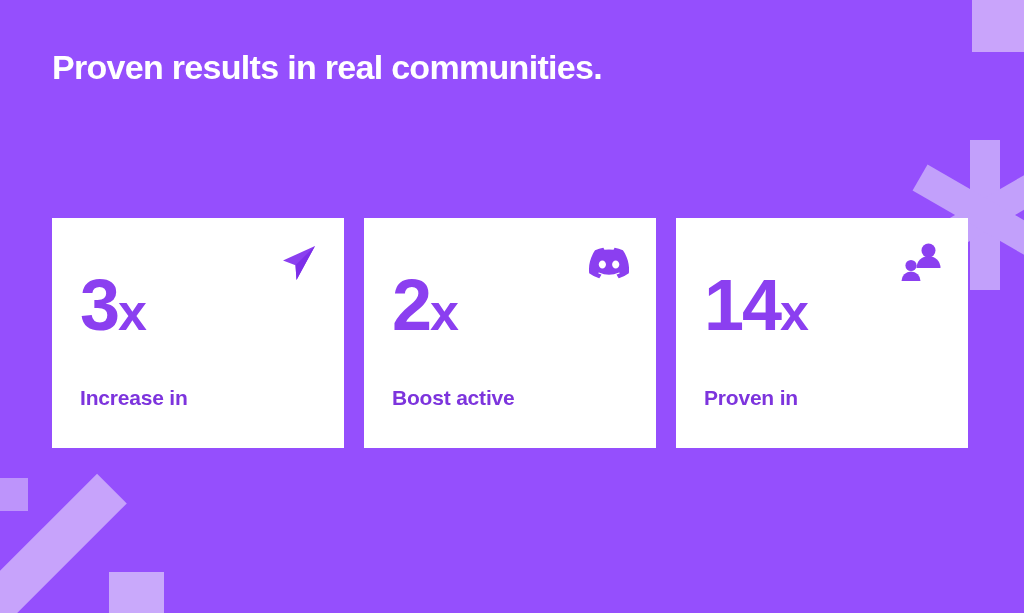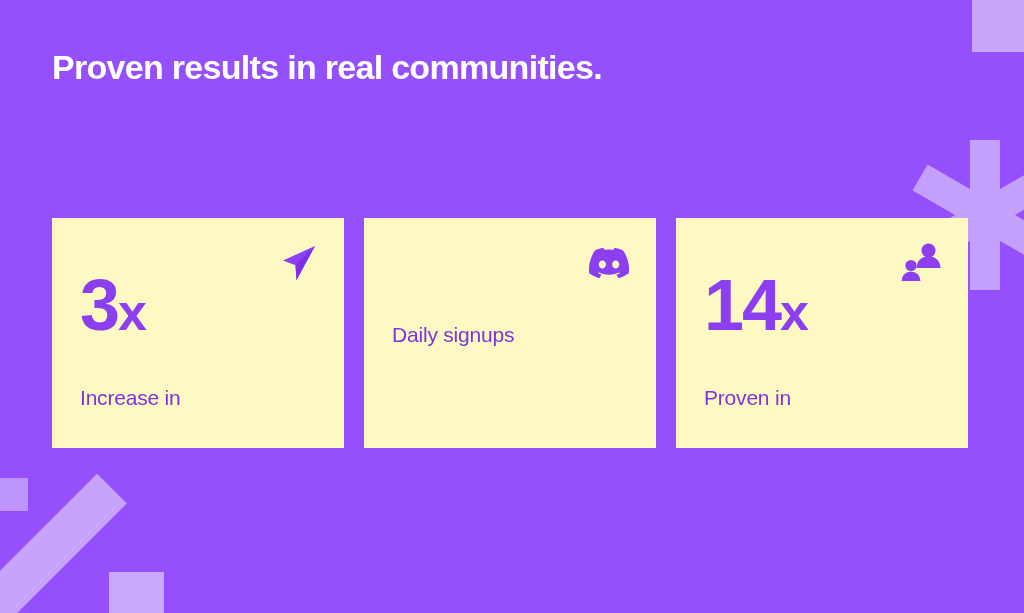--- a/index.html
+++ b/index.html
@@ -109,21 +109,21 @@
     left:52px;
     top:218px;
     display:flex;
     gap:20px;
   }
 
   .stat-card{
     position:relative;
     width:292px;
     height:230px;
-    background:#fef9c3;
+    background:#ffffff;
     padding:56px 28px 0 28px;
   }
 
   .card-icon{
     position:absolute;
     right:24px;
     top:22px;
     width:46px;
     height:46px;
     display:flex;
@@ -143,21 +143,21 @@
   }
   .stat-value .suffix{
     font-size:52px;
     letter-spacing:-1px;
   }
 
   .stat-caption{
     font-size:21px;
     line-height:1.62;
     color:#7d34dd;
-    font-weight:normal;
+    font-weight:bold;
     letter-spacing:-0.2px;
     margin-top:44px;
   }
   .stat-caption .line{ display:block; }
 </style>
 </head>
 <body>
 
 <div class="decor-layer">
   <div class="decor-square-tr"></div>
@@ -193,22 +193,25 @@
         <span class="line">Increase in</span>
       </div>
     </div>
 
     <div class="stat-card">
       <div class="card-icon">
         <svg width="40" height="40" viewBox="0 0 71 55" aria-hidden="true">
           <path fill="#8b3ff0" d="M60.1 4.9A58.5 58.5 0 0 0 45.6.4a.2.2 0 0 0-.2.1c-.6 1.1-1.3 2.6-1.8 3.7a54 54 0 0 0-16.2 0c-.5-1.2-1.2-2.6-1.9-3.7a.2.2 0 0 0-.2-.1 58.4 58.4 0 0 0-14.5 4.5.2.2 0 0 0-.1.1C1.6 18.7-1 32.1.3 45.3v.2a58.8 58.8 0 0 0 17.7 9 .2.2 0 0 0 .3-.1c1.4-1.9 2.6-3.9 3.7-6a.2.2 0 0 0-.1-.3 38.7 38.7 0 0 1-5.5-2.6.2.2 0 0 1 0-.4l1.1-.9a.2.2 0 0 1 .2 0 41.9 41.9 0 0 0 35.6 0 .2.2 0 0 1 .2 0l1.1.9a.2.2 0 0 1 0 .4 36.3 36.3 0 0 1-5.5 2.6.2.2 0 0 0-.1.3c1.1 2.1 2.3 4.1 3.7 6a.2.2 0 0 0 .3.1 58.6 58.6 0 0 0 17.7-9 .2.2 0 0 0 .1-.2c1.5-15.3-2.5-28.6-10.6-40.3a.2.2 0 0 0-.1-.1zM23.7 37.3c-3.5 0-6.4-3.2-6.4-7.2s2.8-7.2 6.4-7.2c3.6 0 6.5 3.3 6.4 7.2 0 4-2.8 7.2-6.4 7.2zm23.7 0c-3.5 0-6.4-3.2-6.4-7.2s2.8-7.2 6.4-7.2c3.6 0 6.5 3.3 6.4 7.2 0 4-2.8 7.2-6.4 7.2z"></path>
         </svg>
       </div>
+      <div class="stat-value">
+        <span>2</span><span class="suffix">x</span>
+      </div>
       <div class="stat-caption">
-        <span class="line">Daily signups</span>
+        <span class="line">Boost active</span>
       </div>
     </div>
 
     <div class="stat-card">
       <div class="card-icon">
         <svg width="44" height="44" viewBox="0 0 44 44" aria-hidden="true">
           <circle cx="29.5" cy="9.5" r="7" fill="#8b3ff0"></circle>
           <path d="M17.5 27 a12 12 0 0 1 24 0 Z" fill="#8b3ff0"></path>
           <circle cx="12" cy="24.5" r="5.6" fill="#8b3ff0"></circle>
           <path d="M2.5 40 a9.5 9.5 0 0 1 19 0 Z" fill="#8b3ff0"></path>

